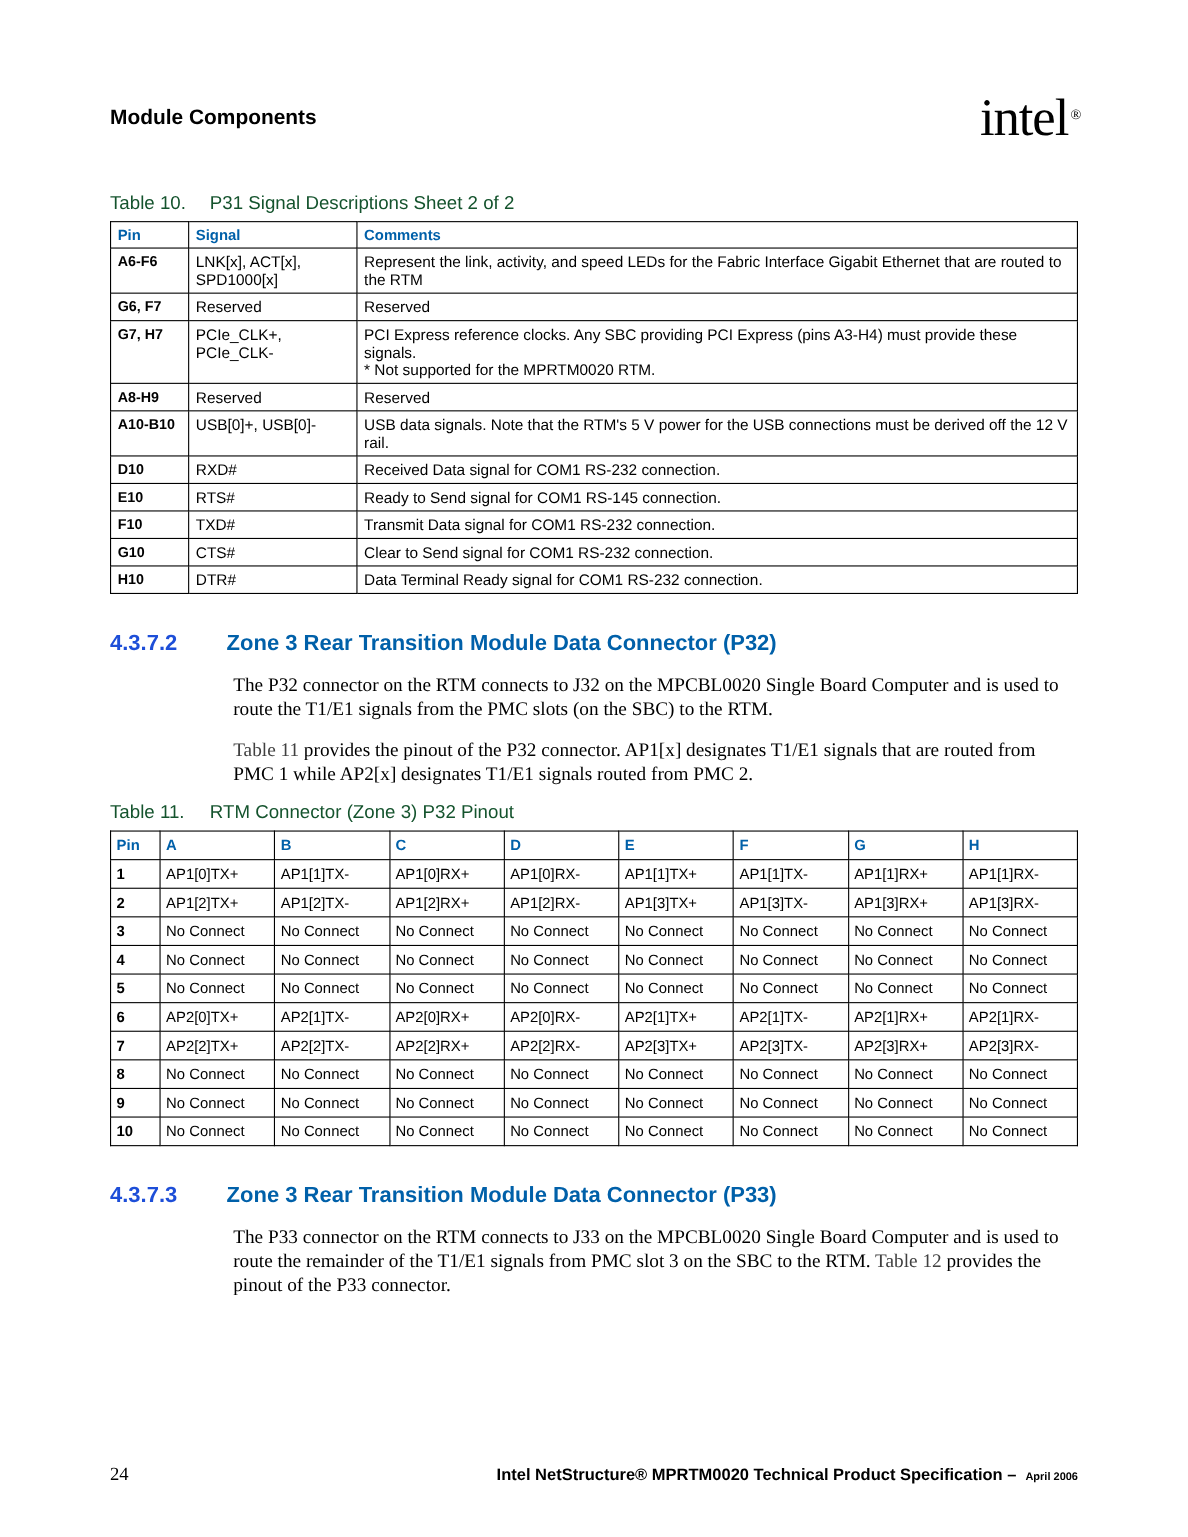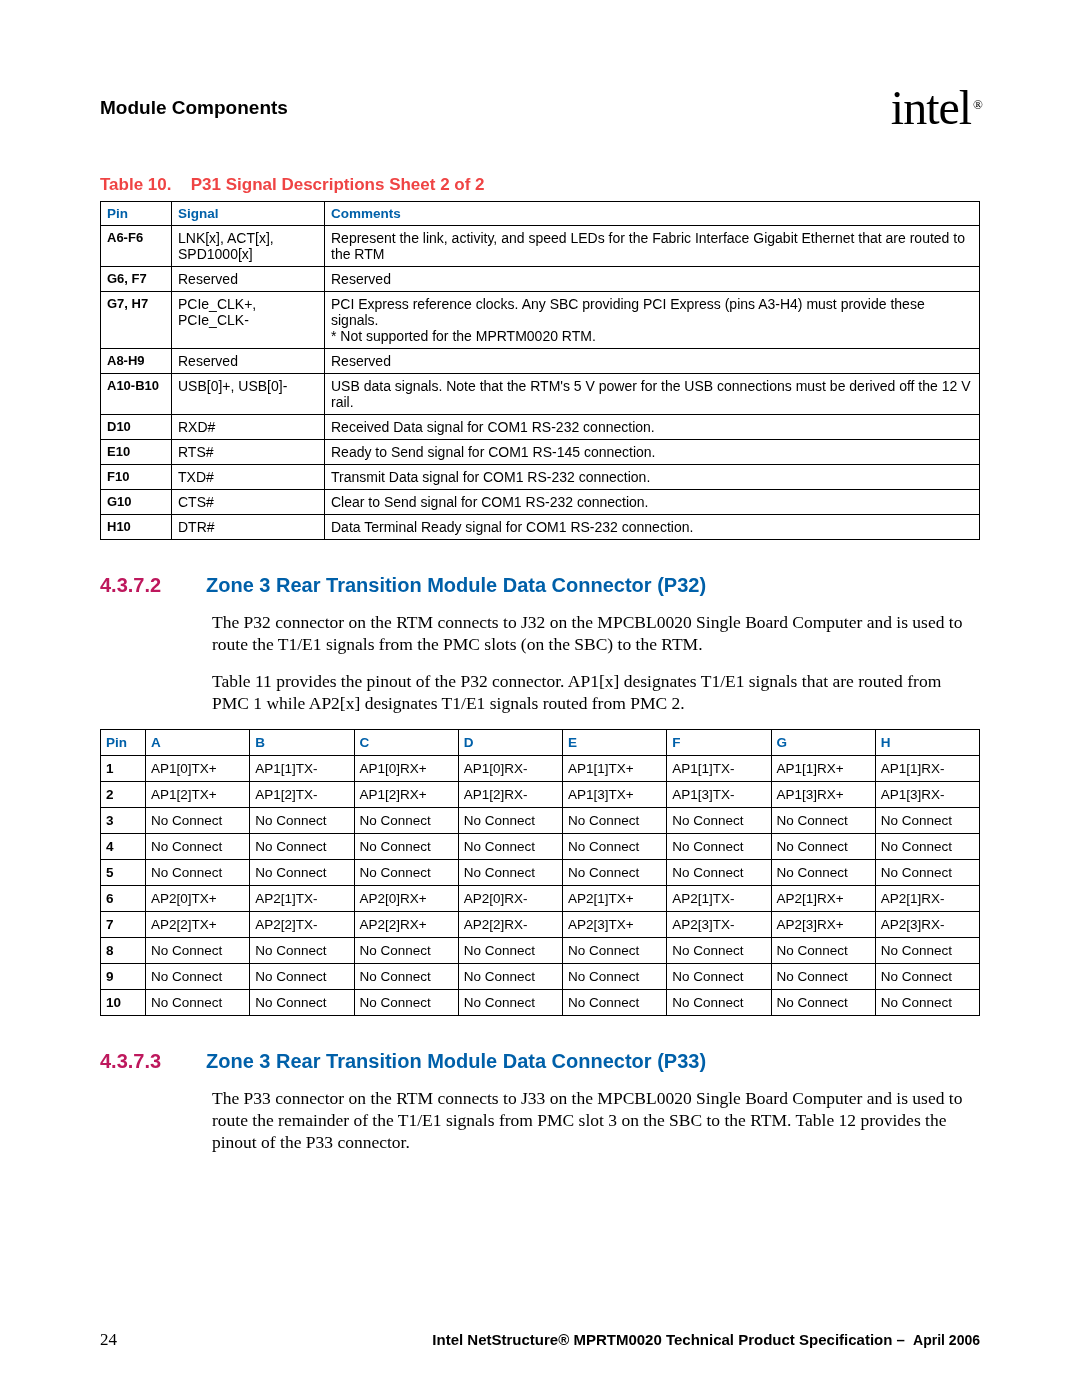--- a/index.html
+++ b/index.html
@@ -39,22 +39,22 @@
   }
   .logo .reg {
     font-size: 13px;
     vertical-align: super;
     position: relative;
     top: 2px;
     left: 2px;
   }
   .table-caption {
     font-size: 17px;
-    font-weight: bold;
-    color: #ef4444;
+    font-weight: normal;
+    color: #14532d;
     margin-bottom: 6px;
   }
   .table-caption .label {
     display: inline-block;
     min-width: 86px;
   }
   table.signal {
     width: 100%;
     border-collapse: collapse;
     font-size: 14px;
@@ -80,29 +80,29 @@
   table.signal .col-signal { width: 140px; }
   .section-heading {
     font-size: 20px;
     font-weight: bold;
     color: #0060a9;
     margin: 4px 0 14px 0;
   }
   .section-heading .num {
     display: inline-block;
     width: 106px;
-    color: #be185d;
+    color: #1d4ed8;
   }
   .body-text {
     font-family: "Times New Roman", Times, serif;
     font-size: 17.5px;
     line-height: 1.28;
     margin: 0 0 14px 112px;
   }
-  .body-text .link { color: #000000; }
+  .body-text .link { color: #404040; }
   table.pinout {
     width: 100%;
     border-collapse: collapse;
     font-size: 13.5px;
     margin-bottom: 34px;
     table-layout: fixed;
   }
   table.pinout th, table.pinout td {
     border: 1px solid #000;
     padding: 5px 5px;
@@ -133,21 +133,21 @@
     font-family: "Times New Roman", Times, serif;
     font-size: 17px;
   }
   .footer .doc-title {
     flex: 1;
     text-align: right;
     font-weight: bold;
   }
   .footer .date {
     font-weight: bold;
-    font-size: 14px;
+    font-size: 10px;
     margin-left: 4px;
   }
 </style>
 </head>
 <body>
 
 <div class="page">
 
   <div class="header">
     <div class="header-title">Module Components</div>
@@ -224,20 +224,24 @@
   </table>
 
   <div class="section-heading">
     <span class="num">4.3.7.2</span><span>Zone 3 Rear Transition Module Data Connector (P32)</span>
   </div>
   <p class="body-text">The P32 connector on the RTM connects to J32 on the MPCBL0020 Single Board Computer and is used to route the T1/E1 signals from the PMC slots (on the SBC) to the RTM.</p>
   <p class="body-text">
     <span class="link">Table 11</span><span> provides the pinout of the P32 connector. AP1[x] designates T1/E1 signals that are routed from PMC 1 while AP2[x] designates T1/E1 signals routed from PMC 2.</span>
   </p>
 
+  <div class="table-caption">
+    <span class="label">Table 11.</span>
+    <span>RTM Connector (Zone 3) P32 Pinout</span>
+  </div>
 
   <table class="pinout">
     <thead>
         <tr id="t11-head">
           <th class="pinhdr">Pin</th>
           <th>A</th>
           <th>B</th>
           <th>C</th>
           <th>D</th>
           <th>E</th>

